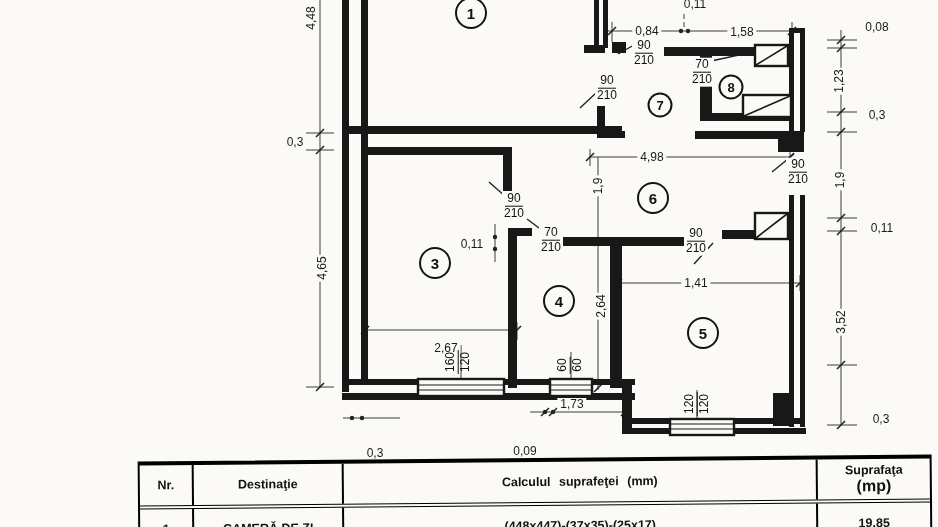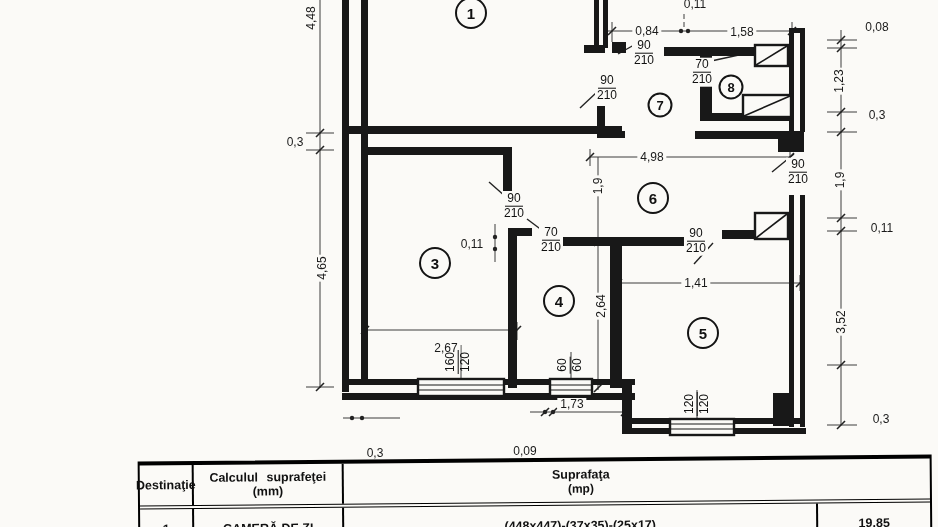--- a/index.html
+++ b/index.html
@@ -22,21 +22,21 @@
   .room.sm{width:21px;height:21px;font-size:13px;border-width:2px;}
   
   #areas-table{position:absolute;left:138px;top:458px;width:790px;transform:rotate(-0.5deg);
         border:2.5px solid #000;border-top-width:4px;background:#fbfaf7;color:#111;}
   .trow{display:grid;grid-template-columns:54px 150px 474px 112px;}
   .trow.head{border-bottom:4px double #000;}
   .tcell{border-right:2px solid #000;display:flex;align-items:center;justify-content:center;
         text-align:center;font-weight:bold;font-size:12.5px;padding:2px 0;min-height:36px;
         flex-direction:column;}
   .tcell:last-child{border-right:none;}
-  .tcell .sub{font-size:12px;text-align:center;}
+  .tcell .sub{font-size:16px;text-align:center;}
   .calc-cell{word-spacing:5px;}
 </style>
 </head>
 <body>
 
 <div id="canvas">
 
   <svg width="938" height="527" viewBox="0 0 938 527">
 
     <g stroke="#3d3d3d" stroke-width="1">
@@ -252,20 +252,21 @@
     <span class="top">60</span>
       <span class="bot">60</span>
     </div>
   <div class="frac vert" style="left:697px;top:404px">
     <span class="top">120</span>
       <span class="bot">120</span>
     </div>
 
   <div id="areas-table">
     <div class="trow head">
+      <div class="tcell">Nr.</div>
       <div class="tcell">Destinaţie</div>
       <div class="tcell calc-cell">Calculul suprafeţei (mm)</div>
       <div class="tcell">
         <span>Suprafaţa</span>
         <span class="sub">(mp)</span>
       </div>
     </div>
     <div class="trow">
       <div class="tcell">1</div>
       <div class="tcell">CAMERĂ DE ZI</div>

